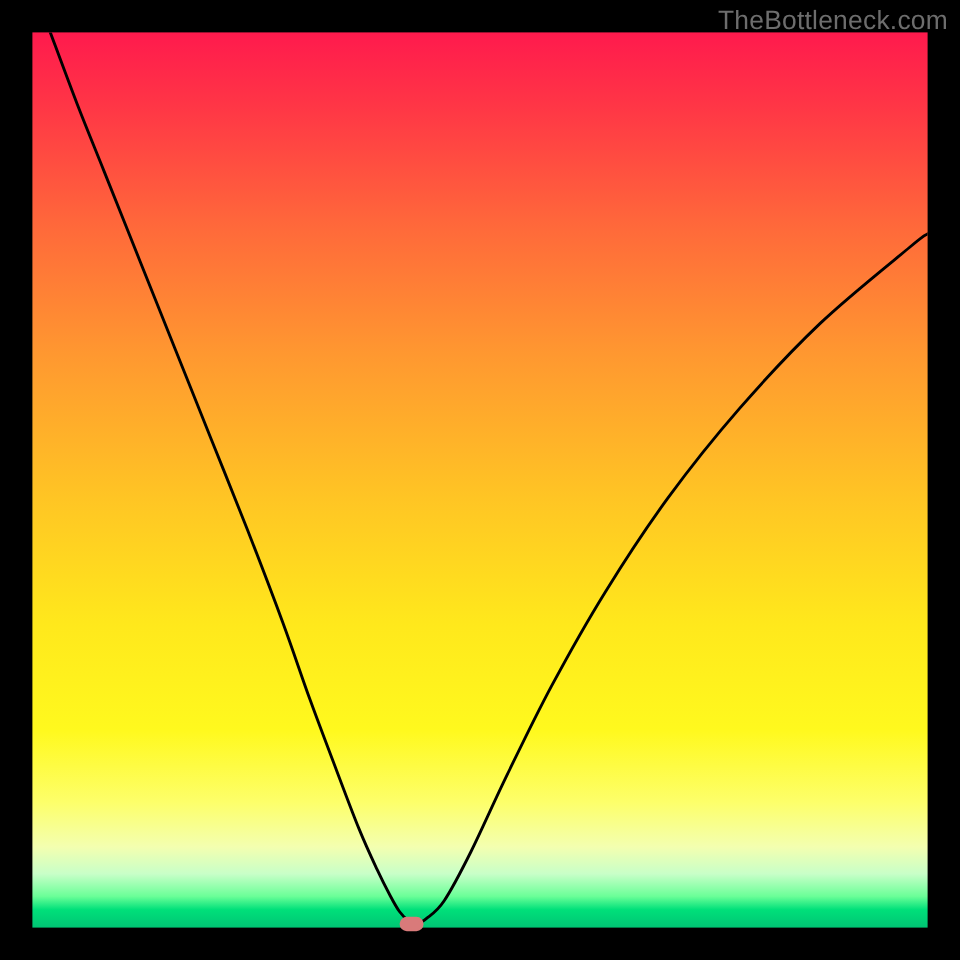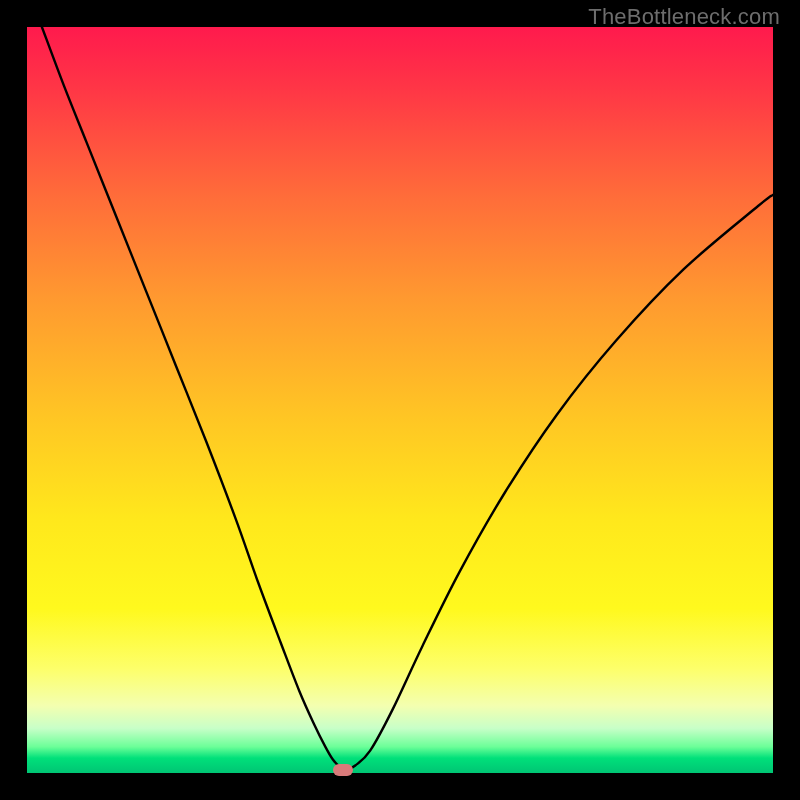--- a/index.html
+++ b/index.html
@@ -28,21 +28,21 @@
       #f3ffb0 91%,
       #c8ffc8 94%,
       #6bff98 96.5%,
       #00e07a 98%,
       #00c574 100%
     );
   }
   .watermark {
     position: absolute;
     top: 4px;
-    right: 20px;
+    right: 10px;
     font-family: Arial, Helvetica, sans-serif;
     font-size: 22px;
     color: #6d6d6d;
     letter-spacing: 0.2px;
   }
   .curve {
     position: absolute;
     left: 0; top: 0;
     width: 746px;
     height: 746px;

